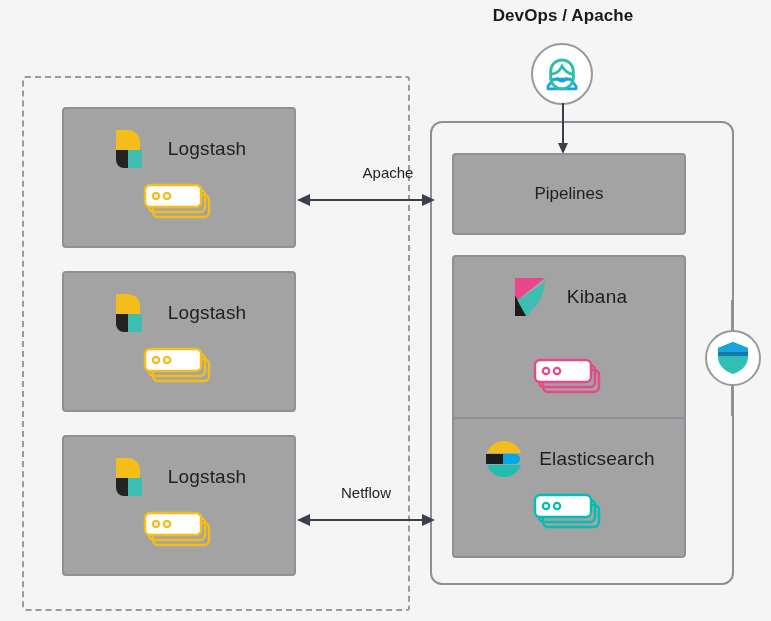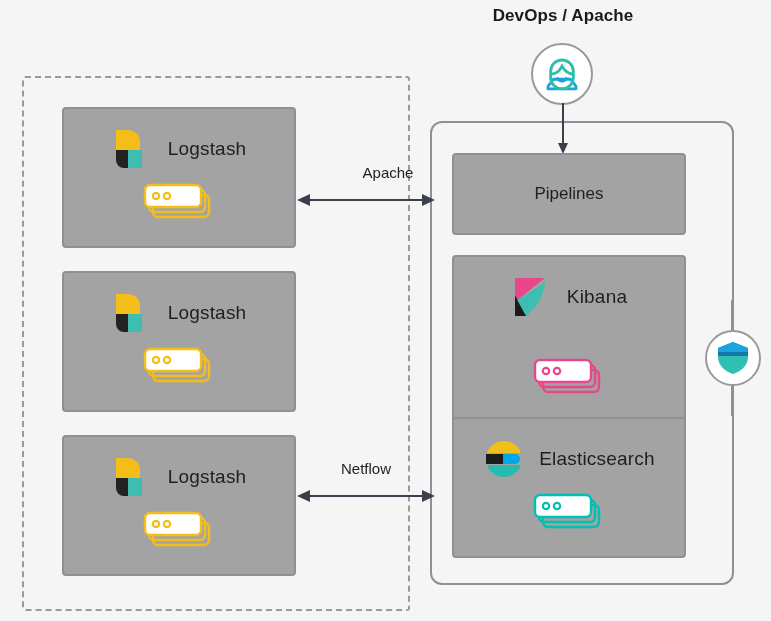--- a/index.html
+++ b/index.html
@@ -80,21 +80,21 @@
     font-size:17px;line-height:1.35;color:#1f1f1f;text-align:center;
   }
 
   
   .logo{display:block;}
 
   
   .arrow-group{position:absolute;left:296px;width:140px;height:46px;}
   #arrow-1{top:164px;padding-left:44px;}
   #arrow-2{top:322px;}
-  #arrow-3{top:460px;}
+  #arrow-3{top:484px;}
   .arrow-label{
     position:absolute;left:0;right:0;top:0;text-align:center;
     font-size:15px;color:#1f1f1f;
   }
   .arrow-svg{position:absolute;left:0;bottom:0;}
 
   
   #avatar{
     position:absolute;left:531px;top:43px;width:62px;height:62px;
     border-radius:50%;

